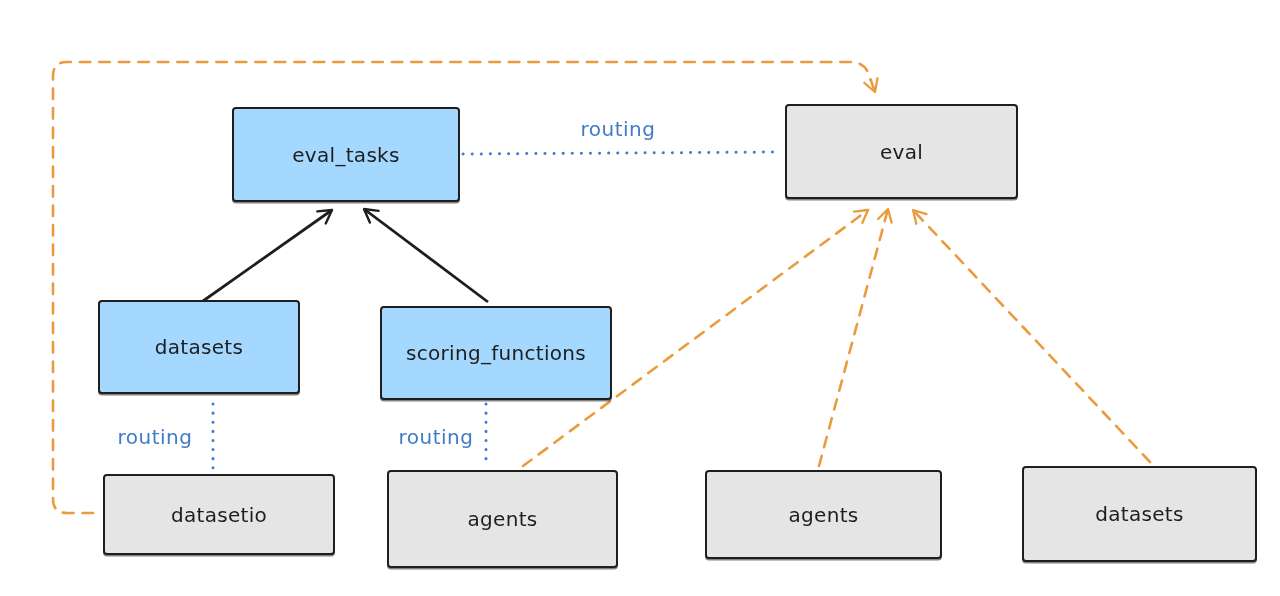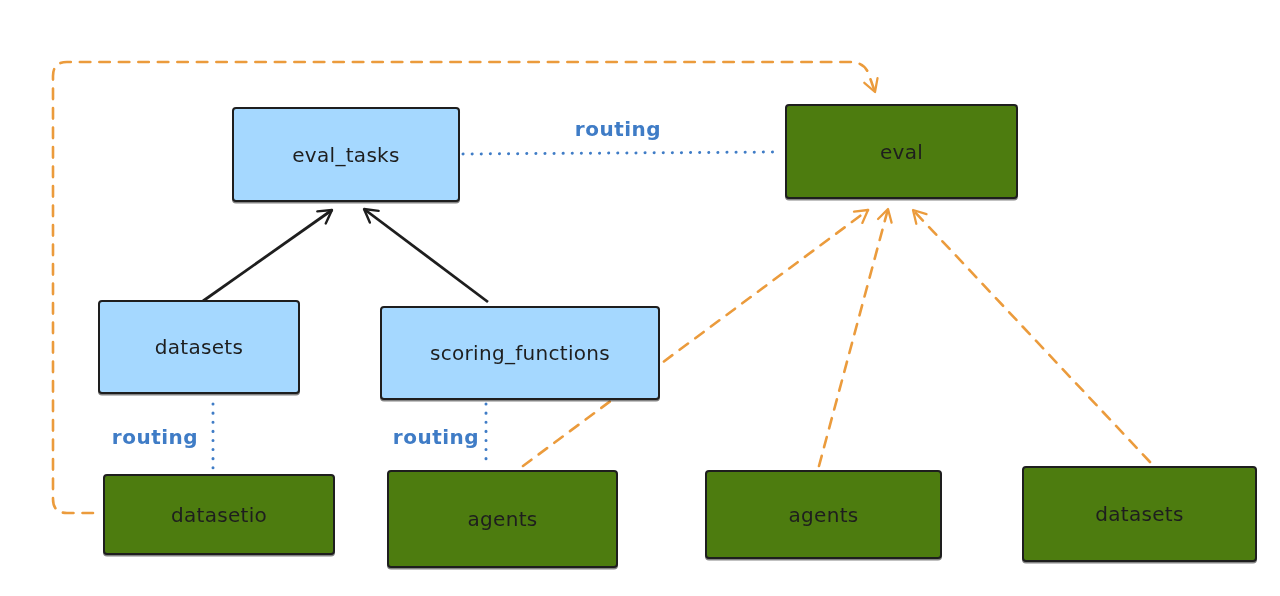--- a/index.html
+++ b/index.html
@@ -14,28 +14,28 @@
   .edges{position:absolute;left:0;top:0;width:1280px;height:596px;pointer-events:none;}
   .node{
     position:absolute;
     border:2.5px solid #1e1e1e;
     border-radius:4px;
     display:flex;align-items:center;justify-content:center;
     box-sizing:border-box;
     box-shadow:0 1.5px 0 rgba(30,30,30,.55);
   }
   .node.blue{background:#a5d8ff;}
-  .node.green{background:#4d7c0f;align-items:center;}
+  .node.green{background:#e5e5e5;align-items:center;}
   .node-label{
     font-size:20px;color:#1e1e1e;letter-spacing:.3px;white-space:nowrap;
   }
   .routing-label{
     position:absolute;
     transform:translate(-50%,-50%);
-    color:#3f7cc6;font-size:20px;font-weight:700;letter-spacing:.5px;
+    color:#3f7cc6;font-size:20px;font-weight:400;letter-spacing:.5px;
     white-space:nowrap;
   }
 </style>
 </head>
 <body>
 
 <div class="canvas">
 
   <svg class="edges" width="1280" height="596" viewBox="0 0 1280 596">
     <defs>
@@ -65,21 +65,21 @@
   </div>
 
   <div class="node green" style="left:785px;top:104px;width:233px;height:95px">
     <span class="node-label">eval</span>
   </div>
 
   <div class="node blue" style="left:98px;top:300px;width:202px;height:94px">
     <span class="node-label">datasets</span>
   </div>
 
-  <div class="node blue" style="left:380px;top:306px;width:280px;height:94px">
+  <div class="node blue" style="left:380px;top:306px;width:232px;height:94px">
     <span class="node-label">scoring_functions</span>
   </div>
 
   <div class="node green" style="left:103px;top:474px;width:232px;height:81px">
     <span class="node-label">datasetio</span>
   </div>
 
   <div class="node green" style="left:387px;top:470px;width:231px;height:98px">
     <span class="node-label">agents</span>
   </div>

